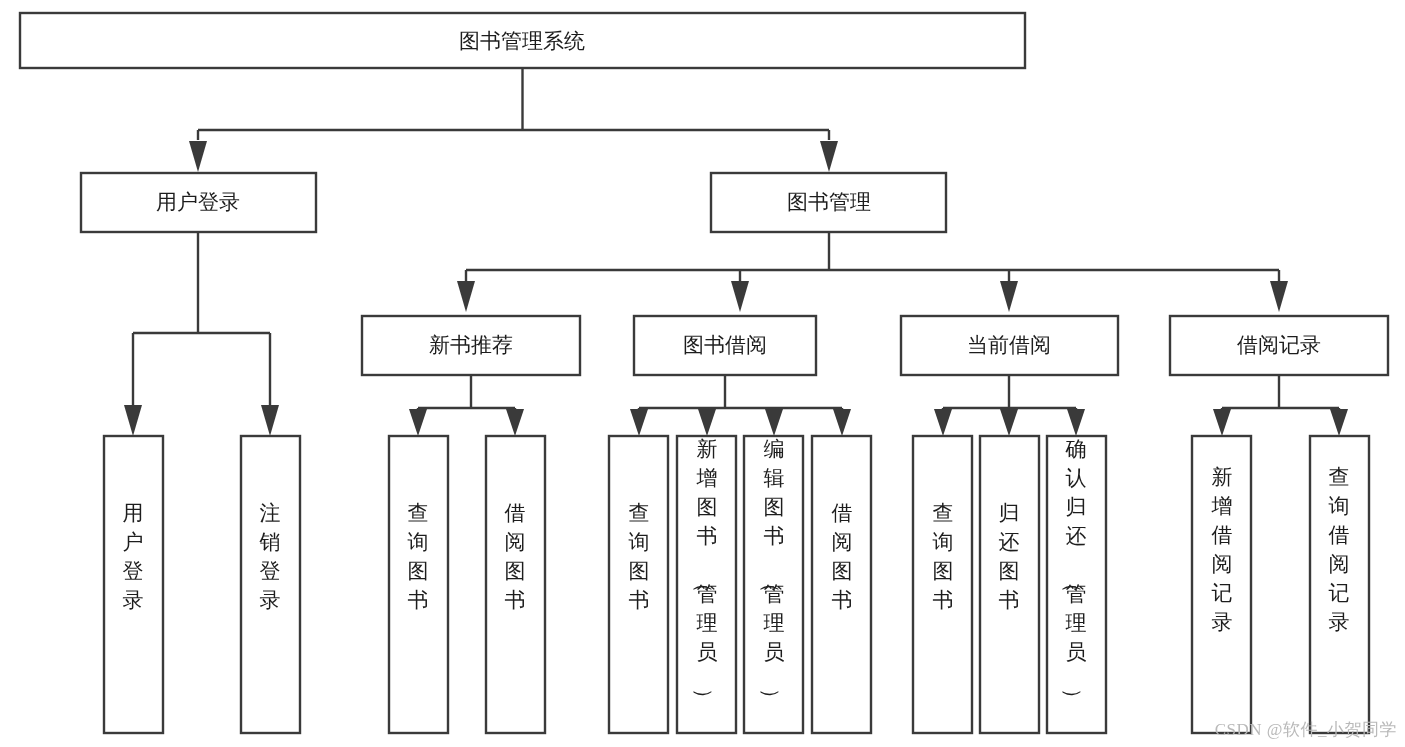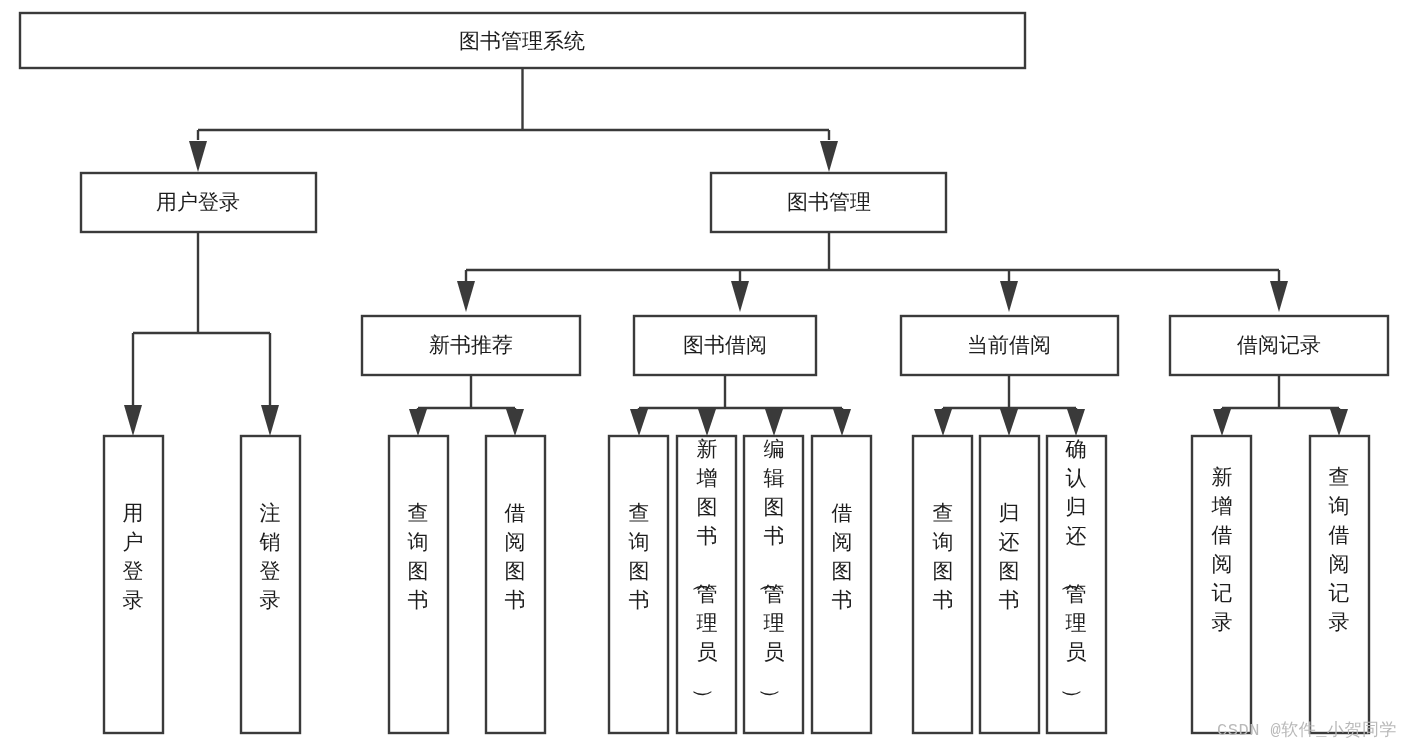--- a/index.html
+++ b/index.html
@@ -46,21 +46,21 @@
   .node-label-v {
     fill: #1d1d1d;
     font-family: "DejaVu Sans", "Liberation Sans", sans-serif;
     font-size: 21px;
     text-anchor: middle;
   }
   .watermark {
     position: absolute;
     right: 8px;
     bottom: 6px;
-    font-family: Liberation Mono, monospace;
+    font-family: Liberation Serif, serif;
     font-size: 17px;
     color: #b9b9b9;
     white-space: nowrap;
     letter-spacing: 0.5px;
   }
 </style>
 </head>
 <body>
 
 <svg id="diagram" viewBox="0 0 1405 747">

